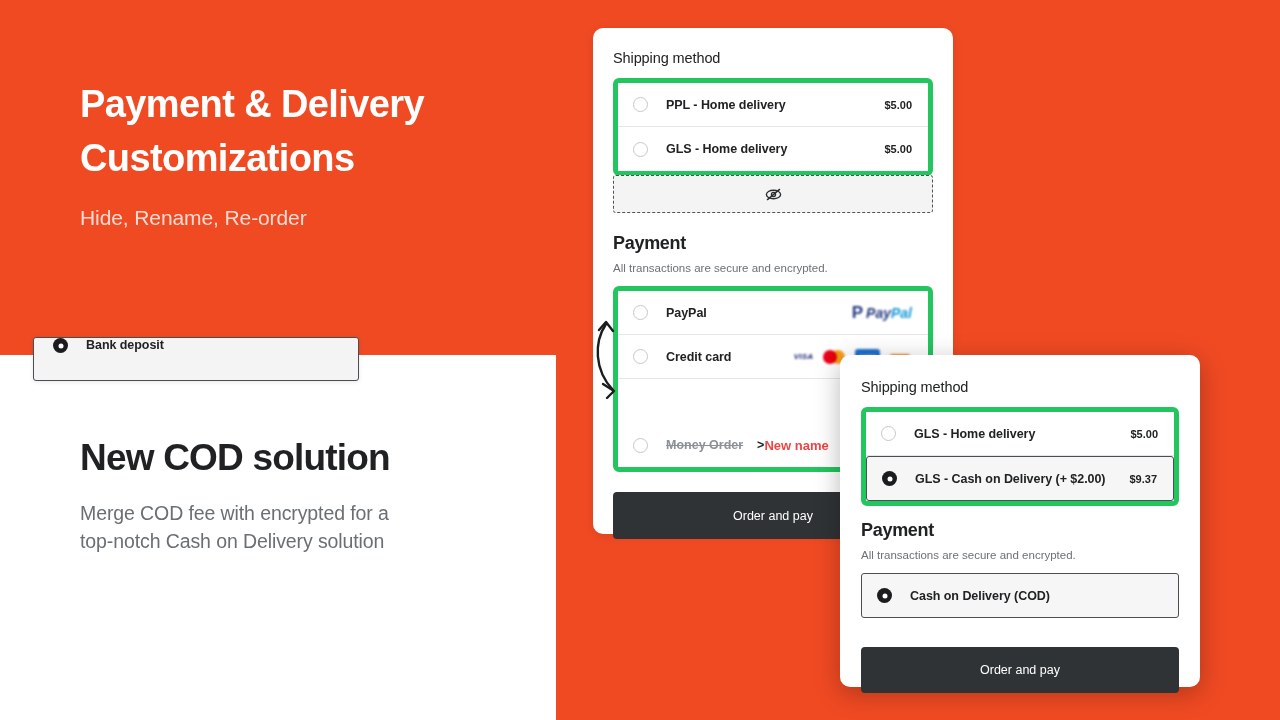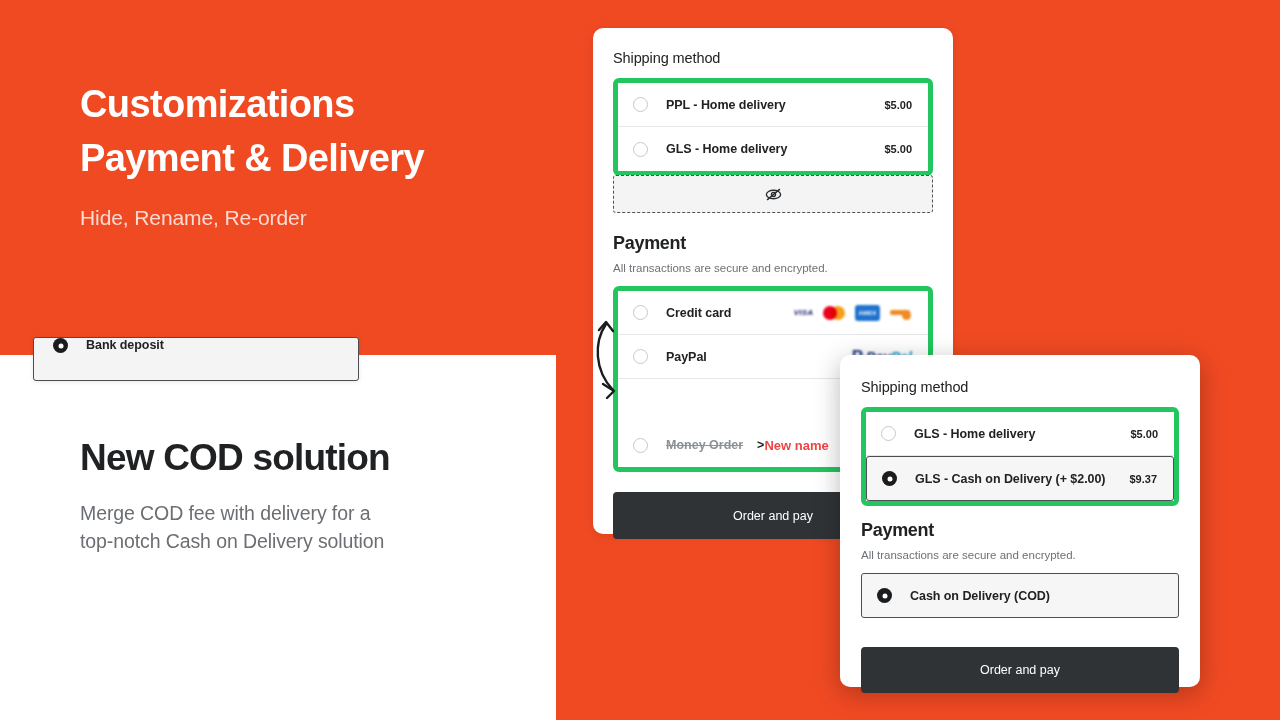--- a/index.html
+++ b/index.html
@@ -354,32 +354,32 @@
 </head>
 <body>
 
 <div class="stage">
 
   <div class="left-col">
 
     <div class="hero-panel">
       <div class="hero-inner">
         <div class="hero-title">
+          <div>Payment &amp; Delivery</div>
           <div>Customizations</div>
-          <div>Payment &amp; Delivery</div>
         </div>
         <div class="hero-sub">Hide, Rename, Re-order</div>
       </div>
     </div>
 
     <div class="promo-panel">
       <div class="promo-inner">
         <div class="promo-title">New COD solution</div>
         <div class="promo-sub">
-          <div>Merge COD fee with delivery for a</div>
+          <div>Merge COD fee with encrypted for a</div>
           <div>top-notch Cash on Delivery solution</div>
         </div>
       </div>
 
     </div>
 
   </div>
 
   <div class="right-col"></div>
 
@@ -407,43 +407,43 @@
         <line x1="4.4" y1="18.4" x2="19.6" y2="5.6" stroke="#2b2e31" stroke-width="1.9" stroke-linecap="round"></line>
       </svg>
     </div>
 
     <div style="height:20px"></div>
 
     <div class="section-heading big">Payment</div>
     <div class="section-note">All transactions are secure and encrypted.</div>
 
     <div class="option-list">
+
+      <div class="option-row">
+        <span class="radio"></span>
+        <span class="option-label">PayPal</span>
+        <span class="paypal-logo">
+          <span class="paypal-mark">P</span>
+          <span class="paypal-word">Pay<span class="pal">Pal</span></span>
+        </span>
+      </div>
 
       <div class="option-row">
         <span class="radio"></span>
         <span class="option-label">Credit card</span>
         <span class="pay-brands">
           <span class="brand-chip brand-visa">VISA</span>
           <span class="brand-chip brand-mc"></span>
           <span class="brand-chip brand-amex">AMEX</span>
           <span class="brand-chip brand-disc">
             <span class="brand-disc-bar"></span>
           </span>
         </span>
       </div>
 
-      <div class="option-row">
-        <span class="radio"></span>
-        <span class="option-label">PayPal</span>
-        <span class="paypal-logo">
-          <span class="paypal-mark">P</span>
-          <span class="paypal-word">Pay<span class="pal">Pal</span></span>
-        </span>
-      </div>
-
       <div class="option-row" style="visibility:hidden">
         <span class="radio"></span>
         <span class="option-label">Bank deposit</span>
       </div>
 
       <div class="option-row">
         <span class="radio"></span>
         <span class="strike-name">Money Order</span>
         <span class="rename-arrow">&gt;</span>
         <span class="rename-new">New name</span>

